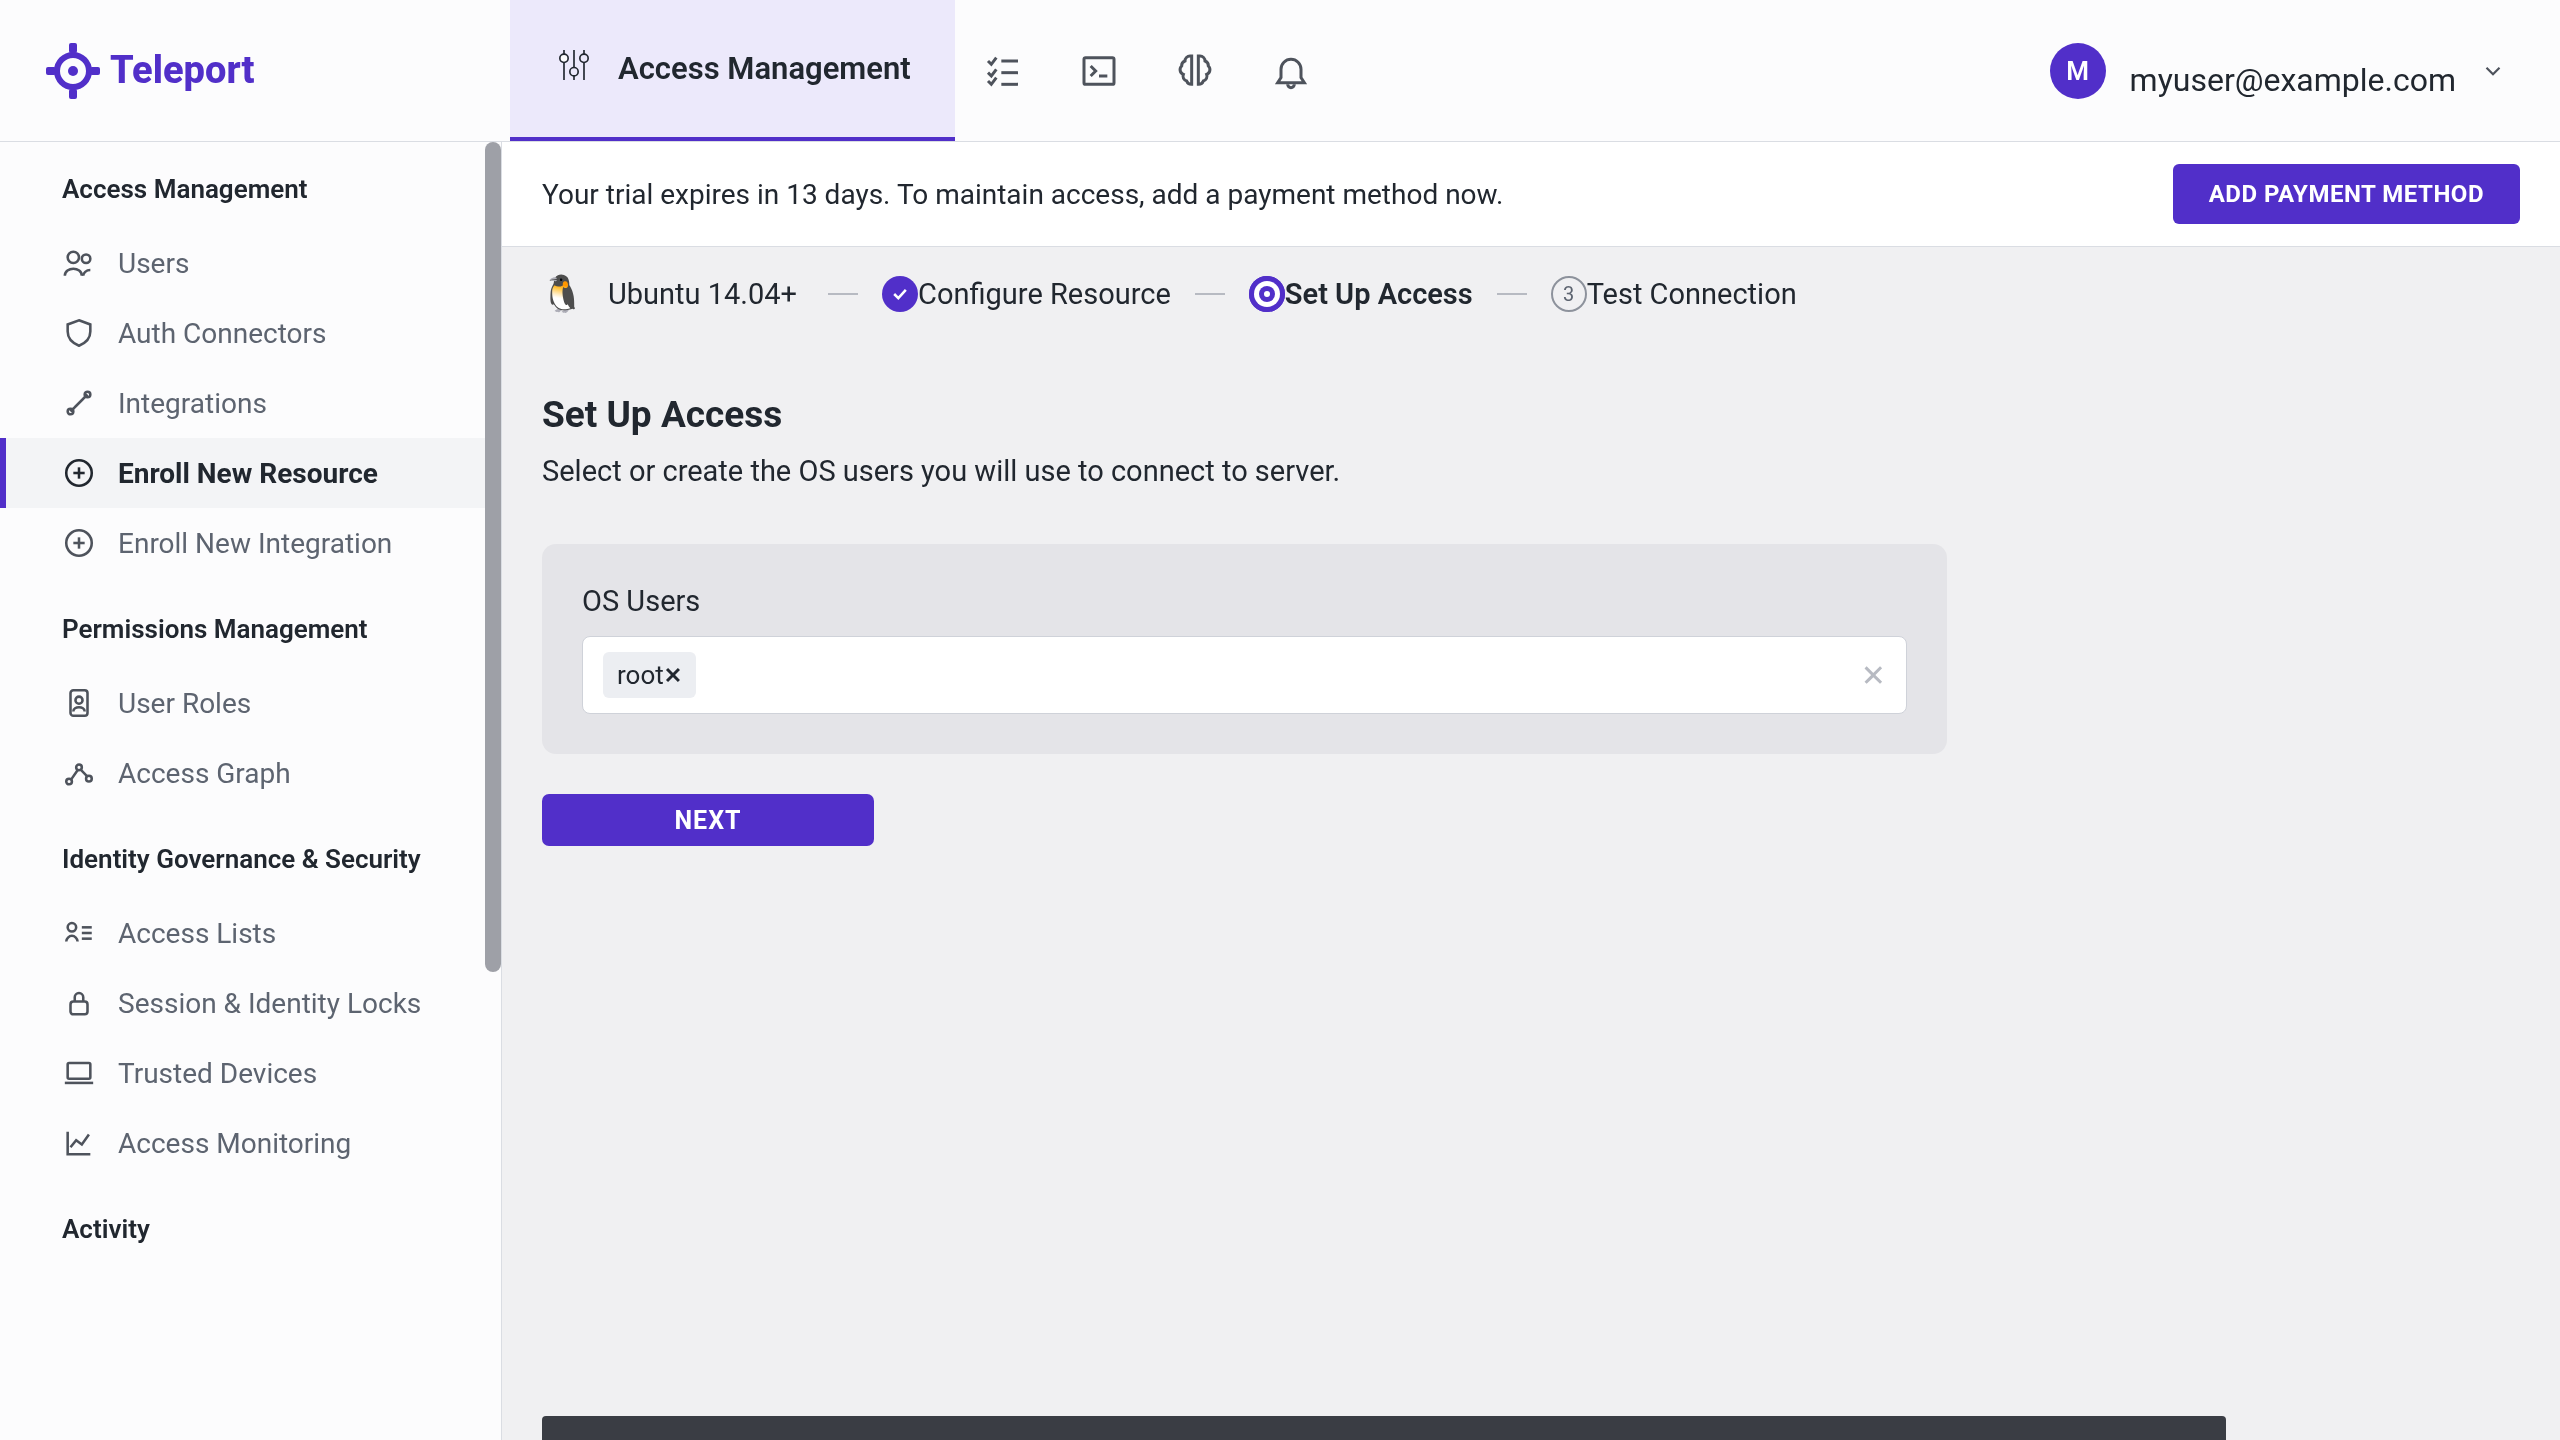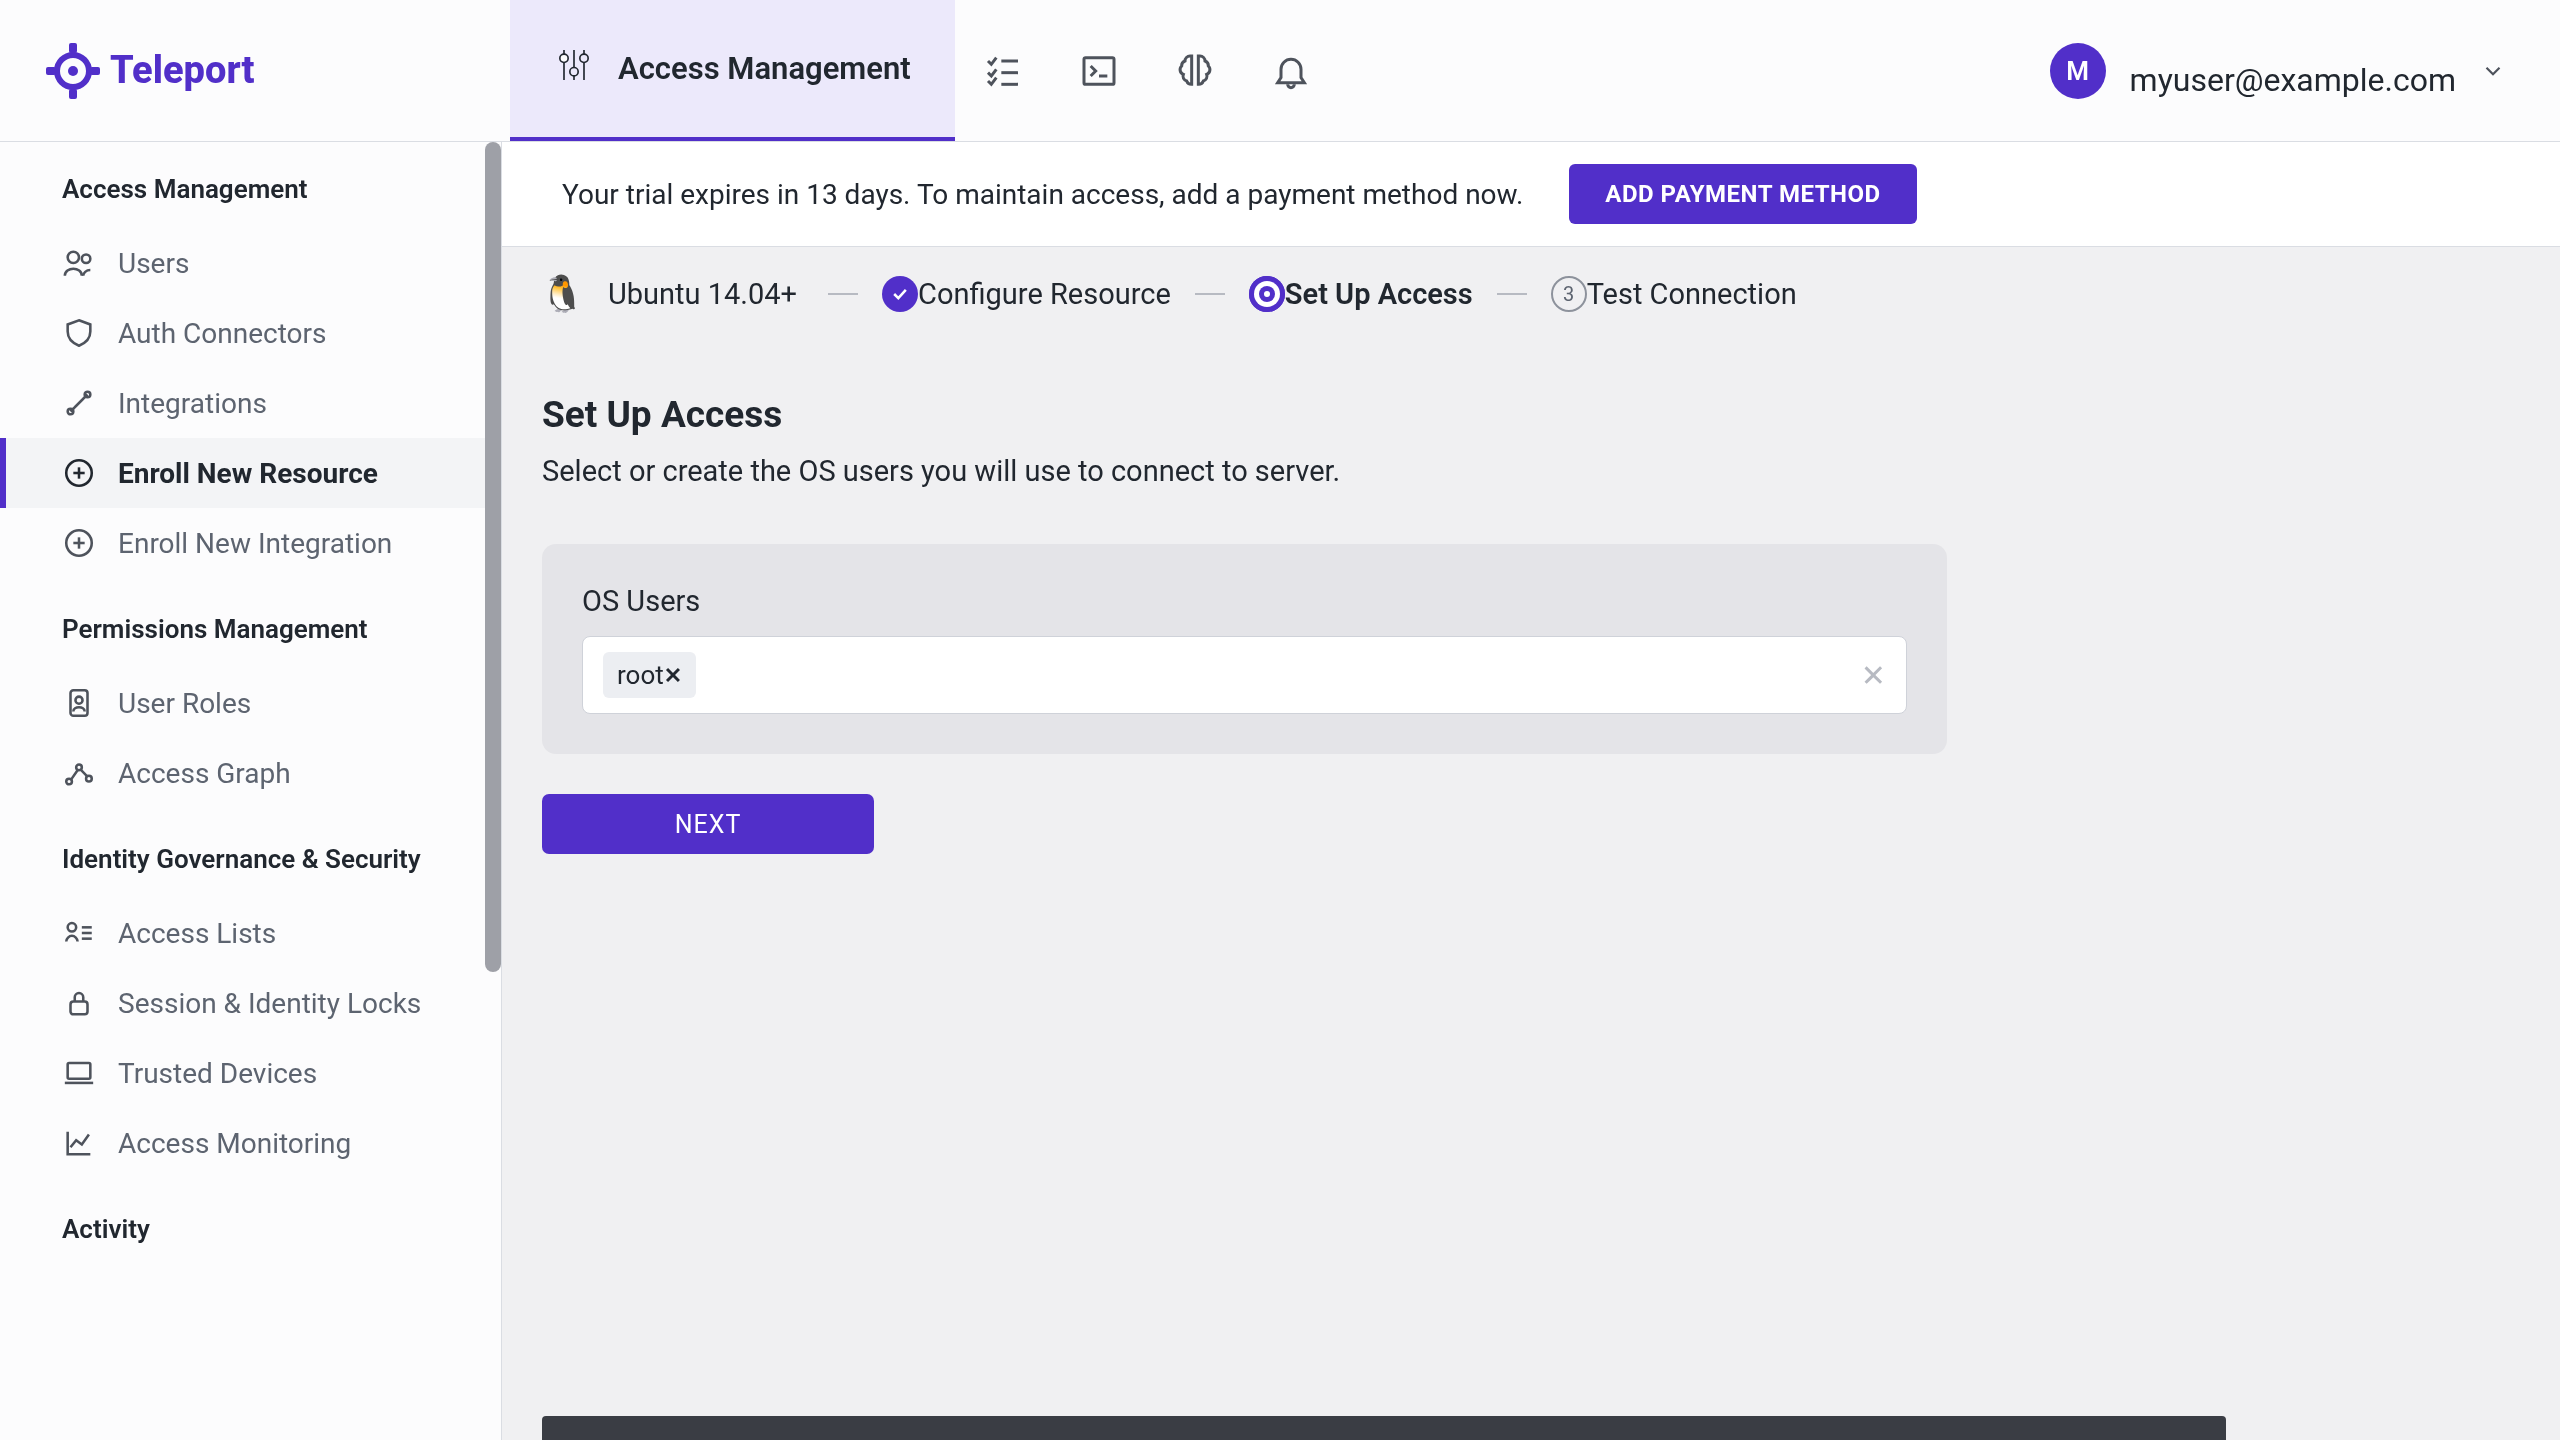--- a/index.html
+++ b/index.html
@@ -77,22 +77,22 @@
     content:""; position:absolute; left:0; top:0; bottom:0; width:6px; background:var(--purple);
   }
   .nav-item .icon { width:34px; height:34px; display:flex; align-items:center; justify-content:center; }
   .nav-item .icon svg { width:34px; height:34px; stroke:#4e535c; fill:none; stroke-width:1.8; }
   .nav-item.active .icon svg { stroke:var(--text-dark); }
 
   
   .main { flex:1; display:flex; flex-direction:column; background: var(--bg-grey); position:relative; }
 
   .banner {
-    background:#fff; display:flex; align-items:center; justify-content:flex-start;
-    padding: 22px 60px; gap: 46px;
+    background:#fff; display:flex; align-items:center; justify-content:space-between;
+    padding: 22px 40px; gap: 46px;
     border-bottom:1px solid var(--border);
   }
   .banner-text { font-size:28px; color:var(--text-dark); }
   .banner-btn {
     background:var(--purple); color:#fff; border:none; border-radius:6px;
     padding: 16px 36px; font-size:24px; font-weight:700; letter-spacing:0.5px;
     cursor:pointer;
   }
 
   .stepper {
@@ -146,22 +146,22 @@
     font-size:26px; color:var(--text-dark);
   }
   .tag .tag-x { font-size:22px; cursor:pointer; font-weight:600; }
   .clear-all {
     margin-left:auto; font-size:30px; color:#b7bac2; cursor:pointer; font-weight:300;
   }
 
   .next-btn {
     margin-top: 40px;
     background:var(--purple); color:#fff; border:none; border-radius:7px;
-    width: 332px; height: 60px;
-    font-size:25px; font-weight:400; letter-spacing:1px;
+    width: 332px; height: 52px;
+    font-size:25px; font-weight:700; letter-spacing:1px;
     cursor:pointer;
   }
 
   .bottom-bar {
     position:absolute; bottom:0; left:40px; width:1684px; height:24px;
     background:#3a3d44; border-radius:4px 4px 0 0;
   }
 </style>
 </head>
 <body>

